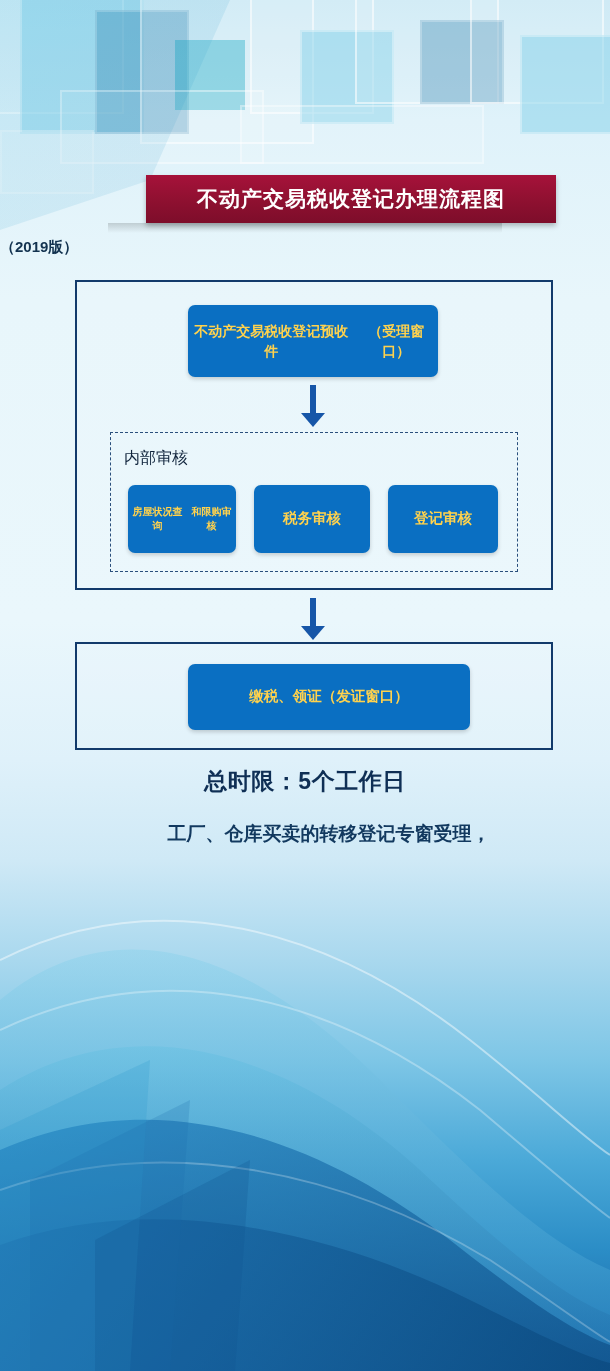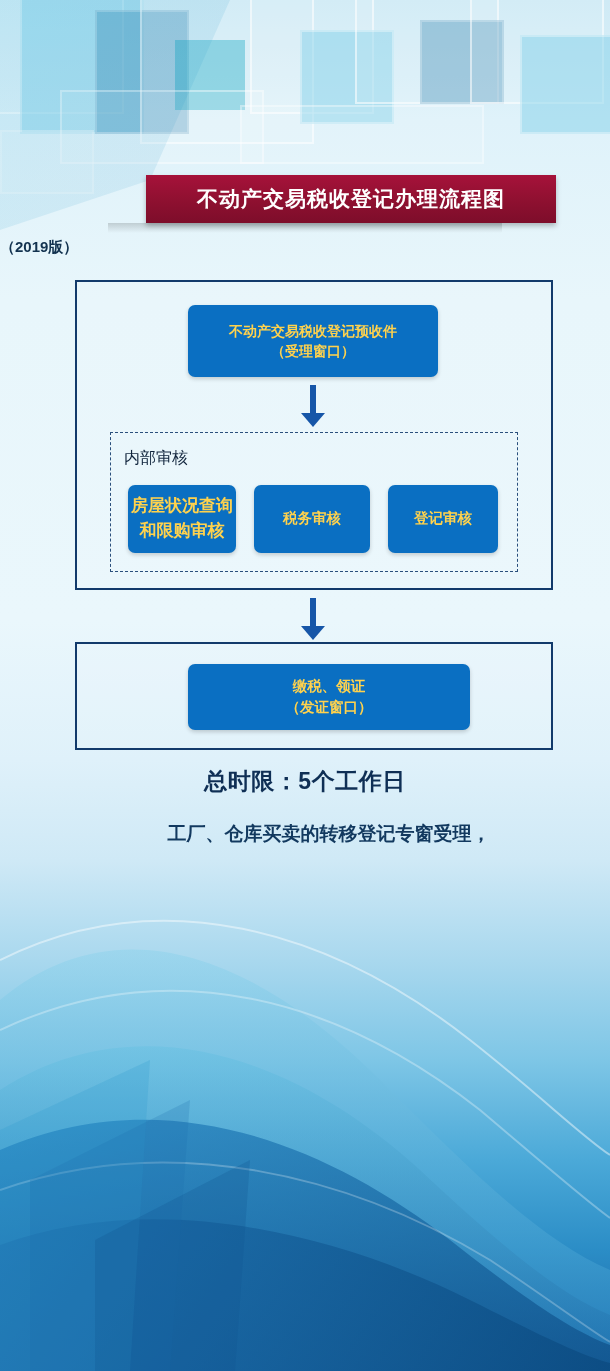--- a/index.html
+++ b/index.html
@@ -110,21 +110,21 @@
   }
 
   .node {
     position: absolute;
     background: #0a6fc2;
     border-radius: 7px;
     box-shadow: 0 2px 4px rgba(0,0,0,0.18);
     color: #ffd24d;
     font-weight: bold;
     display: flex;
-    flex-direction: column;
+    flex-direction: row;
     align-items: center;
     justify-content: center;
     text-align: center;
     line-height: 1.45;
   }
 
   #node-intake {
     left: 188px;
     top: 305px;
     width: 250px;
@@ -148,21 +148,21 @@
     font-size: 16px;
     color: #10243c;
     font-weight: normal;
   }
 
   #node-house {
     left: 128px;
     top: 485px;
     width: 108px;
     height: 68px;
-    font-size: 17px;
+    font-size: 10px;
   }
   #node-tax {
     left: 254px;
     top: 485px;
     width: 116px;
     height: 68px;
     font-size: 14.5px;
   }
   #node-register {
     left: 388px;

